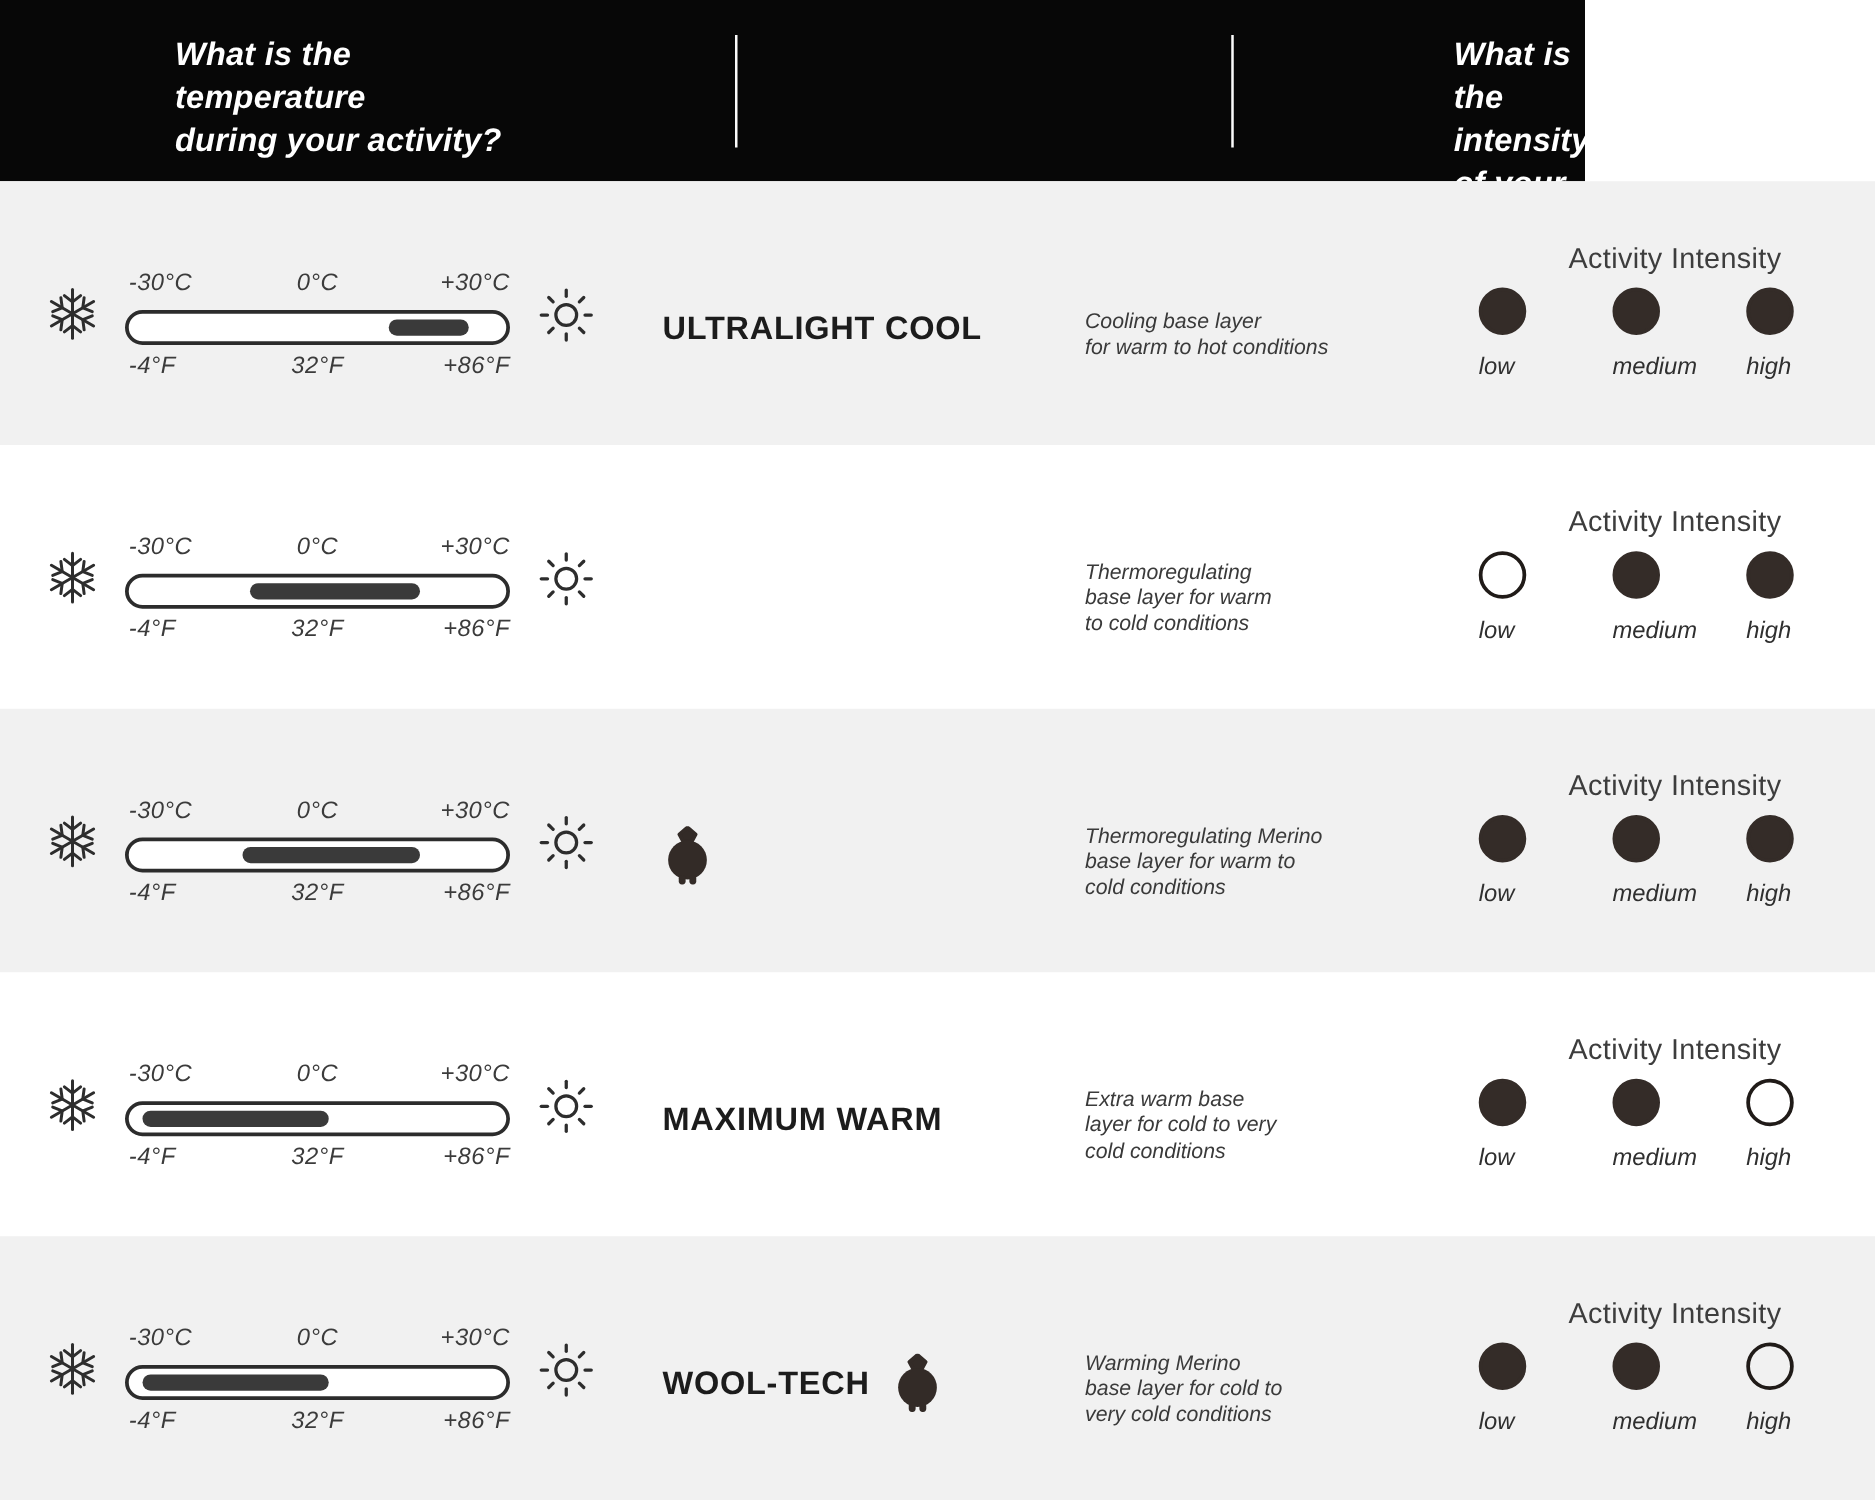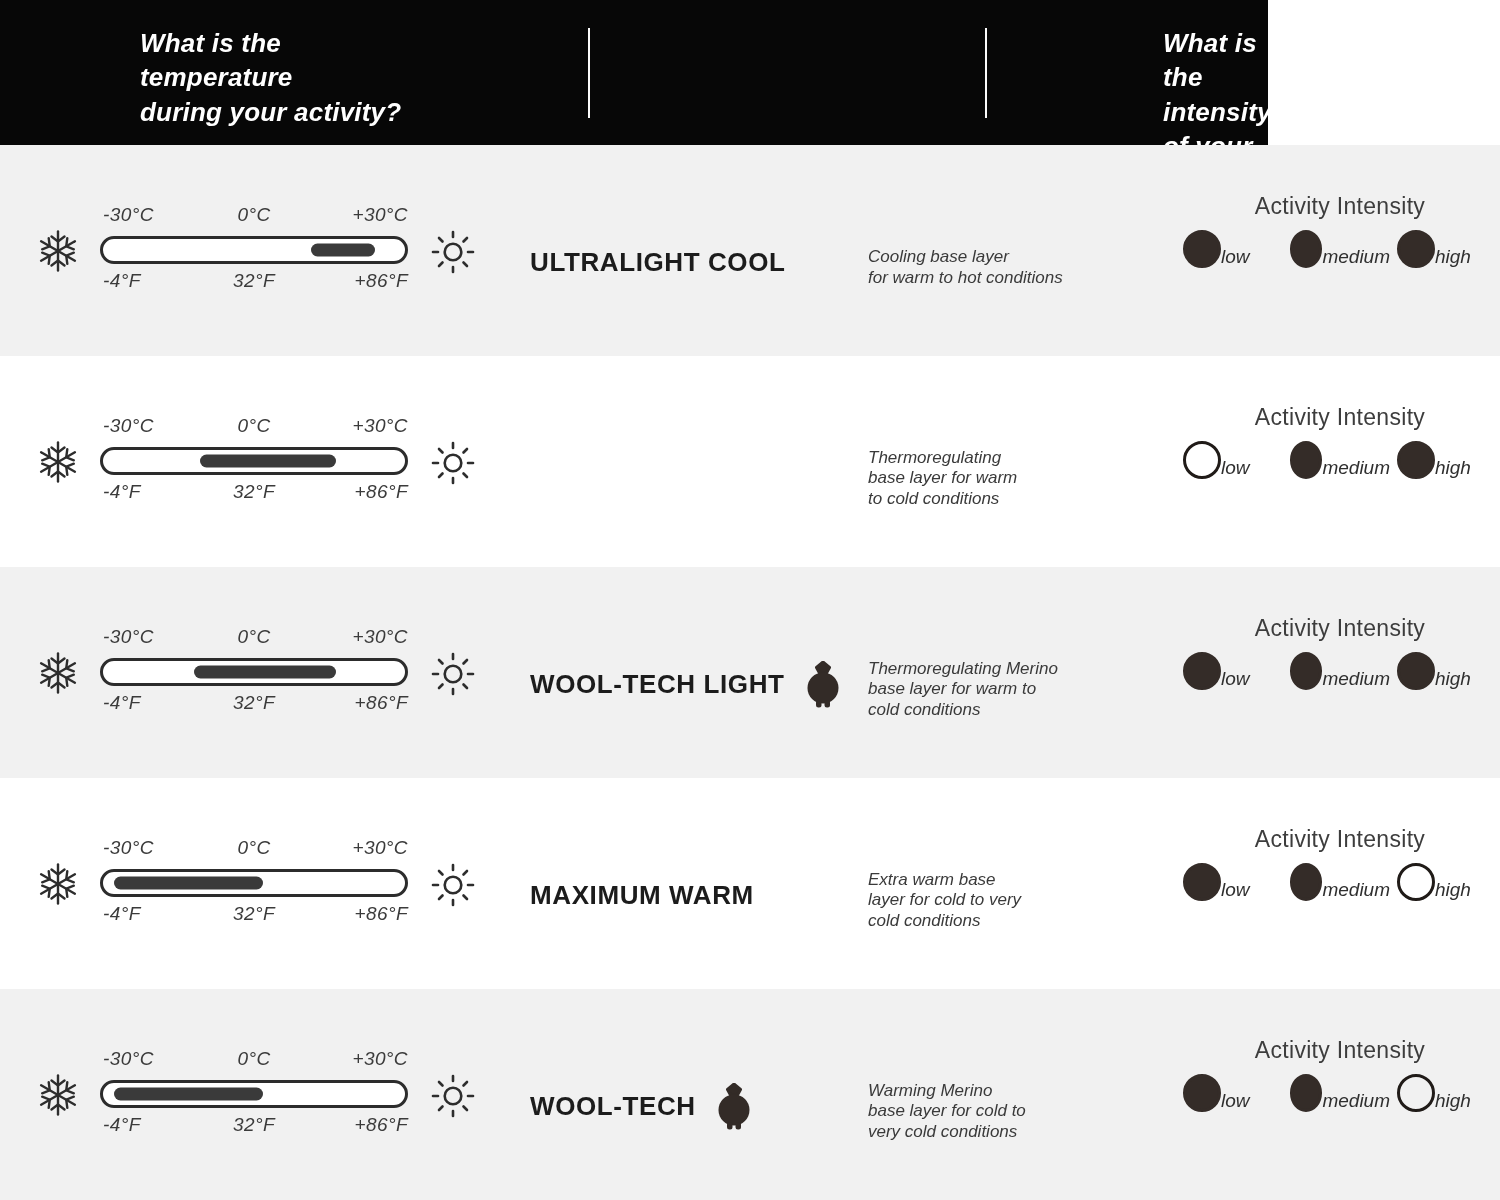--- a/index.html
+++ b/index.html
@@ -20,21 +20,21 @@
   
   .rows { position:absolute; left:0; top:145px; width:1500px; }
   .row { position:relative; width:1500px; height:211px; }
   .row:nth-child(odd)  { background:#f1f1f1; }
   .row:nth-child(even) { background:#ffffff; }
 
   .snow { position:absolute; left:36px; top:84px; width:44px; height:44px; }
   .sun  { position:absolute; left:431px; top:85px; width:44px; height:44px; }
   .snow svg, .sun svg, .sheep svg { display:block; }
 
-  .tscale { position:absolute; left:100px; top:0; width:308px; height:201px;text-decoration:underline; }
+  .tscale { position:absolute; left:100px; top:12px; width:308px; height:201px;text-decoration:underline; }
   .tlabels { position:absolute; left:0; width:100%; display:flex;
              font-style:italic; font-size:19px; color:#3b3b3b; letter-spacing:0.4px; }
   .tlabels span:nth-child(1){ width:34%; text-align:left; padding-left:3px; box-sizing:border-box; }
   .tlabels span:nth-child(2){ width:32%; text-align:center; }
   .tlabels span:nth-child(3){ width:34%; text-align:right; }
   .tlabels.top    { top:59px; }
   .tlabels.bottom { top:125px; }
   .tbar  { position:absolute; left:0; top:91px; width:100%; height:28px; box-sizing:border-box;
            border:3px solid #2c2c2c; border-radius:16px; background:#fff; }
   .tfill { position:absolute; top:50%; transform:translateY(-50%); height:13px;
@@ -46,21 +46,21 @@
 
   .desc { position:absolute; left:868px; top:0; height:100%; width:300px;
           display:flex; align-items:center; font-style:italic; font-size:17px;
           line-height:1.2; color:#3a3a3a; white-space:pre-line; }
 
   .intensity { position:absolute; left:1183px; top:0; width:314px; height:100%; }
   .ititle { position:absolute; top:48px; left:0; width:100%; text-align:center;
             font-size:23px; color:#3d3d3d; letter-spacing:0.3px; }
   .idots { position:absolute; top:85px; left:0; width:100%;
            display:flex; justify-content:space-between; }
-  .dot-group { width:100px; display:flex; flex-direction:row; align-items:center; }
+  .dot-group { width:100px; display:flex; flex-direction:column; }
   .dot { width:38px; height:38px; border-radius:50%; box-sizing:border-box;
          border:3px solid #201b18; background:transparent; }
   .dot.filled { background:#342c28; border-color:#342c28; }
   .dot-label { margin-top:15px; font-style:italic; font-size:19px; color:#2f2f2f; }
 </style>
 </head>
 <body>
 
 <div class="page">
 
@@ -274,21 +274,20 @@
       <line x1="2" y1="22" x2="7" y2="22"></line>
       <line x1="37" y1="22" x2="42" y2="22"></line>
       <line x1="8" y1="8" x2="11.5" y2="11.5"></line>
       <line x1="32.5" y1="32.5" x2="36" y2="36"></line>
       <line x1="36" y1="8" x2="32.5" y2="11.5"></line>
       <line x1="11.5" y1="32.5" x2="8" y2="36"></line>
     </g>
   </svg>
 </div>
       <div class="product">
-        <span class="pname">WOOL-TECH LIGHT</span>
         <span class="sheep icon-slot">
   <svg viewBox="0 0 40 47" width="40" height="47" aria-hidden="true">
     <g fill="#332b27">
       <path d="M20 1 L26.5 6.5 L23.5 12 L16.5 12 L13.5 6.5 Z" stroke="#332b27" stroke-width="3" stroke-linejoin="round"></path>
       <circle cx="20" cy="27" r="15.5"></circle>
       <rect x="13" y="39" width="5.5" height="7.5" rx="2.5"></rect>
       <rect x="21.5" y="39" width="5.5" height="7.5" rx="2.5"></rect>
     </g>
   </svg>
 </span>

